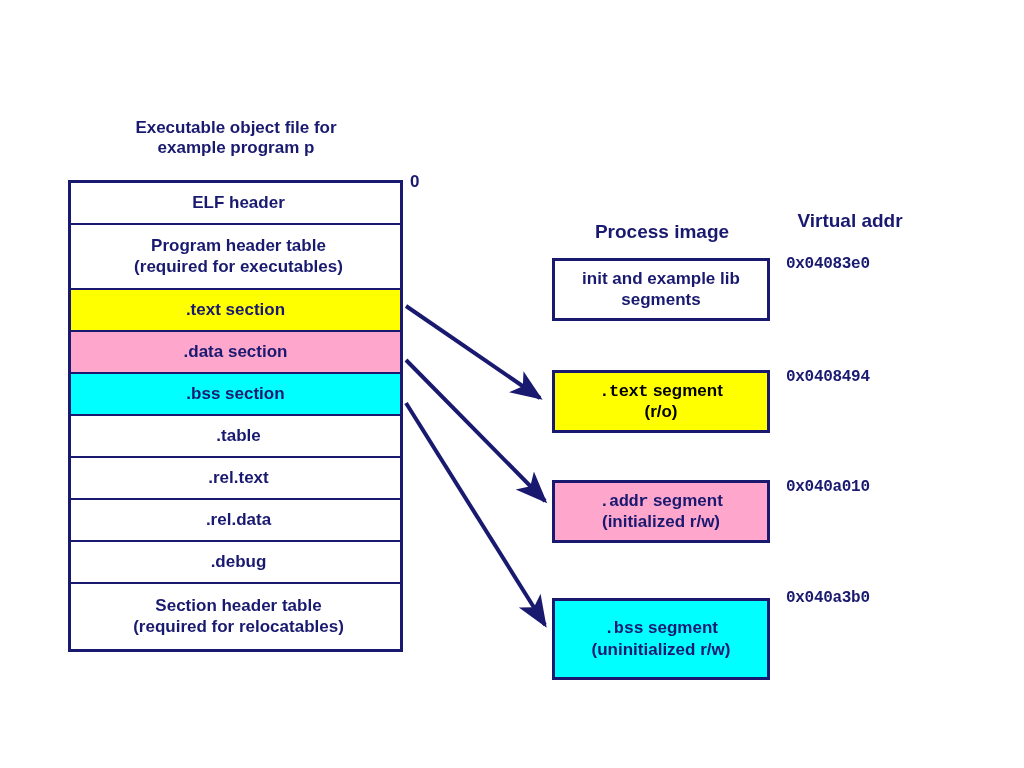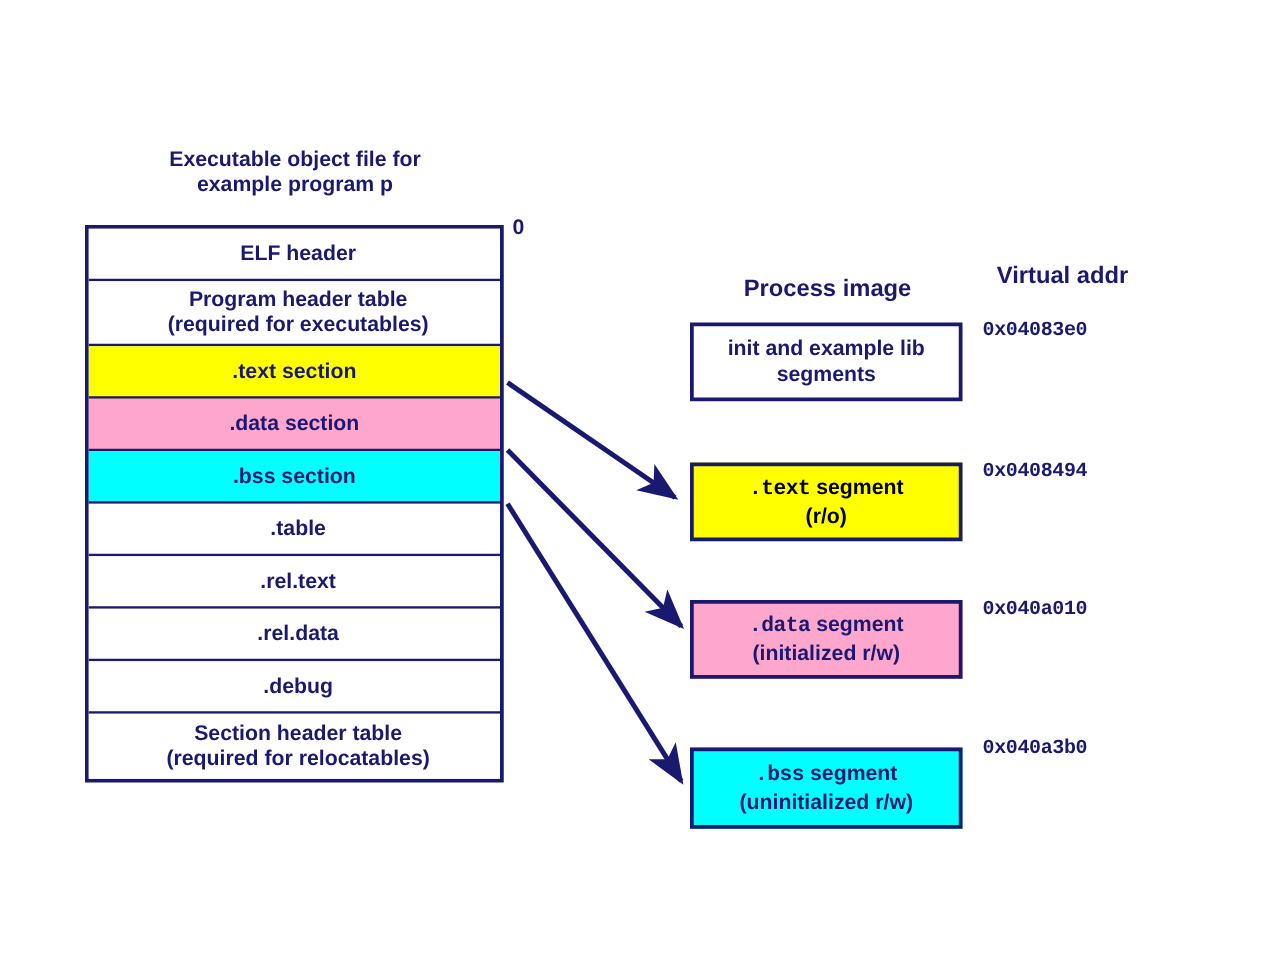--- a/index.html
+++ b/index.html
@@ -76,21 +76,21 @@
     display: flex;
     align-items: center;
     justify-content: center;
     line-height: 1.18;
     padding: 0 4px;
   }
   .obj-row:last-child { border-bottom: none; }
   .obj-row .rowtext { width: 100%; }
 
   .h-1 { height: 42px; }
-  .h-2 { height: 52px; }
+  .h-2 { height: 65px; }
 
   .fill-white  { background: #ffffff; padding-left: 10px; }
   .fill-yellow { background: #ffff00; }
   .fill-pink   { background: #ffa6cd; }
   .fill-cyan   { background: #00ffff; }
 
   .zero-label {
     left: 410px;
     top: 172px;
     width: 24px;
@@ -132,21 +132,21 @@
   .seg-box .segtext { width: 100%; }
   .mono {
     font-family: "Liberation Mono", "DejaVu Sans Mono", monospace;
     font-weight: bold;
     letter-spacing: -0.4px;
   }
 
   .seg-init { top: 258px; height: 63px; }
   .seg-text { top: 370px; height: 63px; background: #ffff00; color: #000000; }
   .seg-data { top: 480px; height: 63px; background: #ffa6cd; }
-  .seg-bss  { top: 598px; height: 65px; background: #00ffff; }
+  .seg-bss  { top: 598px; height: 82px; background: #00ffff; }
 
   
   .vaddr {
     position: absolute;
     left: 786px;
     width: 180px;
     color: #191970;
     font-family: "Liberation Mono", "DejaVu Sans Mono", monospace;
     font-weight: bold;
     font-size: 16px;
@@ -245,21 +245,21 @@
   <div class="seg-box seg-text">
     <span class="segtext">
       <span class="mono">.text</span>
       <span>segment</span><br>
       <span>(r/o)</span>
     </span>
   </div>
 
   <div class="seg-box seg-data">
     <span class="segtext">
-      <span class="mono">.data</span>
+      <span class="mono">.addr</span>
       <span>segment</span><br>
       <span>(initialized r/w)</span>
     </span>
   </div>
 
   <div class="seg-box seg-bss">
     <span class="segtext">
       <span class="mono">.bss</span>
       <span>segment</span><br>
       <span>(uninitialized r/w)</span>

